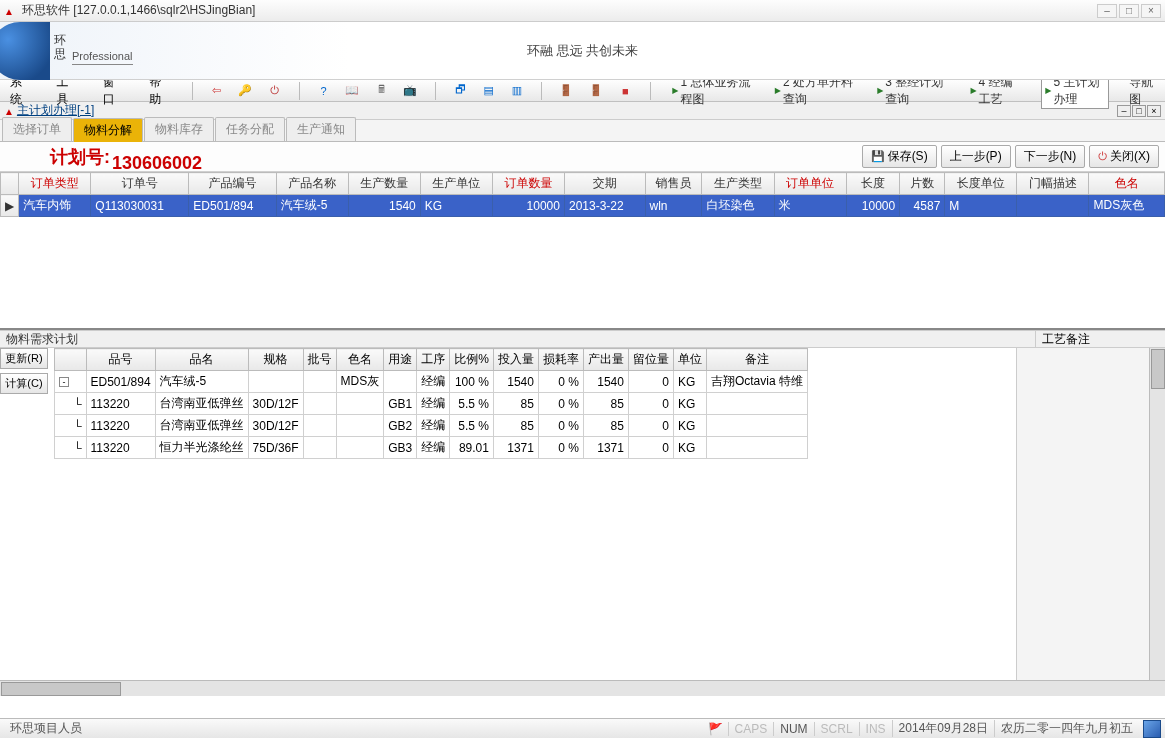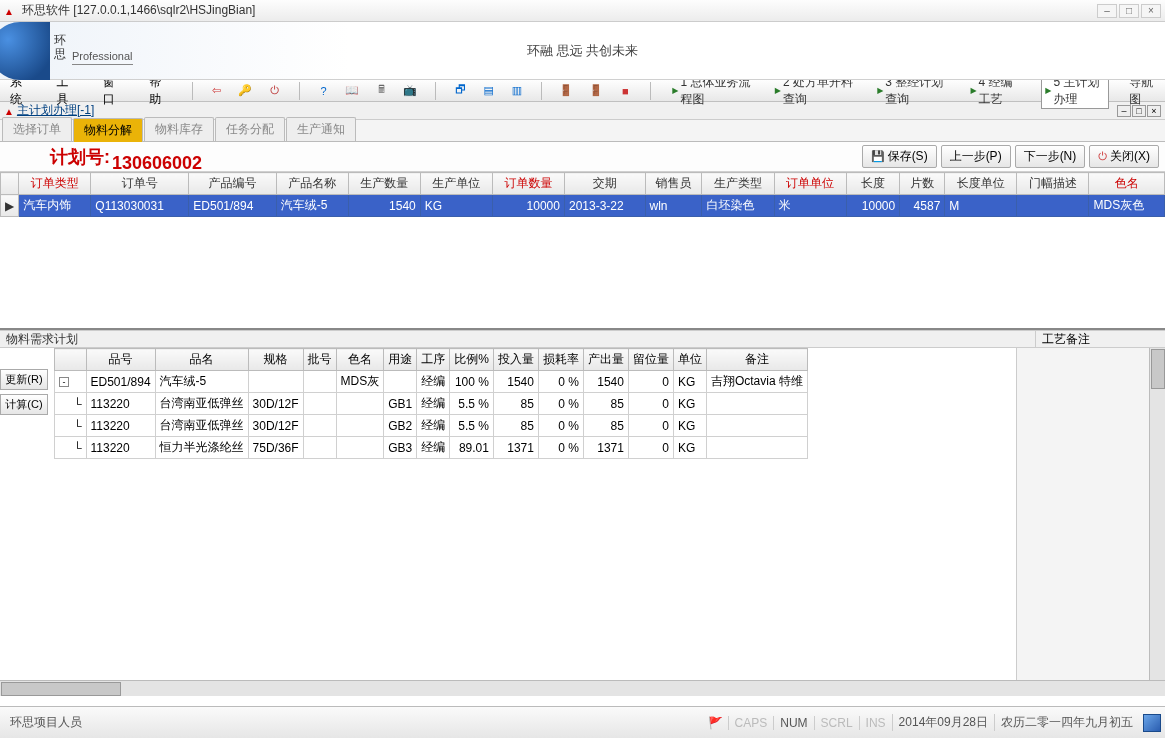--- a/index.html
+++ b/index.html
@@ -60,37 +60,37 @@
 .grid1 .num { text-align:right;}
 
 
 .split-label { height:18px; background:#f0f0f0; border-top:1px solid #ccc; border-bottom:1px solid #ccc; display:flex; align-items:center;}
 .split-label .lbl { padding:0 6px; color:#333;}
 .split-label .right-lbl { margin-left:auto; padding:0 6px; width:130px; border-left:1px solid #ccc;}
 
 
 .bottom { display:flex; height:332px; }
 .bottom-left { width:1016px; display:flex; }
-.bottom-btns { width:54px; padding:0;margin-top:21px; }
+.bottom-btns { width:54px; padding:0; }
 .bottom-btns .btn2 { display:block; width:48px; text-align:center; border:1px solid #aaa; background:linear-gradient(#fff,#e6e6e6); padding:2px 0; margin-bottom:4px; cursor:pointer; font-size:11px;}
 .grid2-wrap { flex:1; overflow:auto; background:#fff; }
 .grid2 { border-collapse:collapse; }
 .grid2 th { background:linear-gradient(#fafafa,#e8e8e8); border:1px solid #bbb; padding:2px 4px; font-weight:normal; white-space:nowrap;}
 .grid2 td { border:1px solid #d0d0d0; padding:2px 4px; white-space:nowrap; background:#fff;}
 .grid2 .num { text-align:right;}
 .grid2 .tree-cell { display:flex; align-items:center; gap:2px;}
 .grid2 .tree-box { width:10px; height:10px; border:1px solid #888; text-align:center; line-height:8px; font-size:9px; cursor:pointer;}
 .bottom-right { flex:1; border-left:1px solid #ccc; background:#f4f4f4; position:relative;}
 .bottom-right .scroll { position:absolute; right:0; top:0; bottom:0; width:16px; background:#e4e4e4; border-left:1px solid #bbb;}
 .bottom-right .scroll .thumb { width:14px; height:40px; background:#c8c8c8; border:1px solid #999; margin:1px auto;}
 .bottom-scrollbar { height:16px; background:#e4e4e4; border-top:1px solid #bbb; display:flex;}
 .bottom-scrollbar .thumb { height:14px; width:120px; background:#c8c8c8; border:1px solid #999; margin:1px 0 0 1px;}
 
 
-.statusbar { position:absolute; bottom:0; left:0; right:0; height:32px; background:linear-gradient(#fafafa,#e6e6e6); border-top:1px solid #bbb; display:flex; align-items:center; padding:0 4px; font-size:11px; color:#555;}
+.statusbar { position:absolute; bottom:0; left:0; right:0; height:20px; background:linear-gradient(#fafafa,#e6e6e6); border-top:1px solid #bbb; display:flex; align-items:center; padding:0 4px; font-size:11px; color:#555;}
 .statusbar .st { padding:0 6px; border-left:1px solid #ccc;}
 .statusbar .st:first-child { border-left:none; flex:0 0 auto;}
 .statusbar .filler { flex:1;}
 .statusbar .st.dim { color:#bbb;}
 .statusbar .corner { width:18px; height:18px; background:linear-gradient(135deg,#6aa5e8,#2a5db0); border:1px solid #1a4a8a; margin-left:4px;}
 </style>
 </head>
 <body>
 
 <div class="titlebar">

